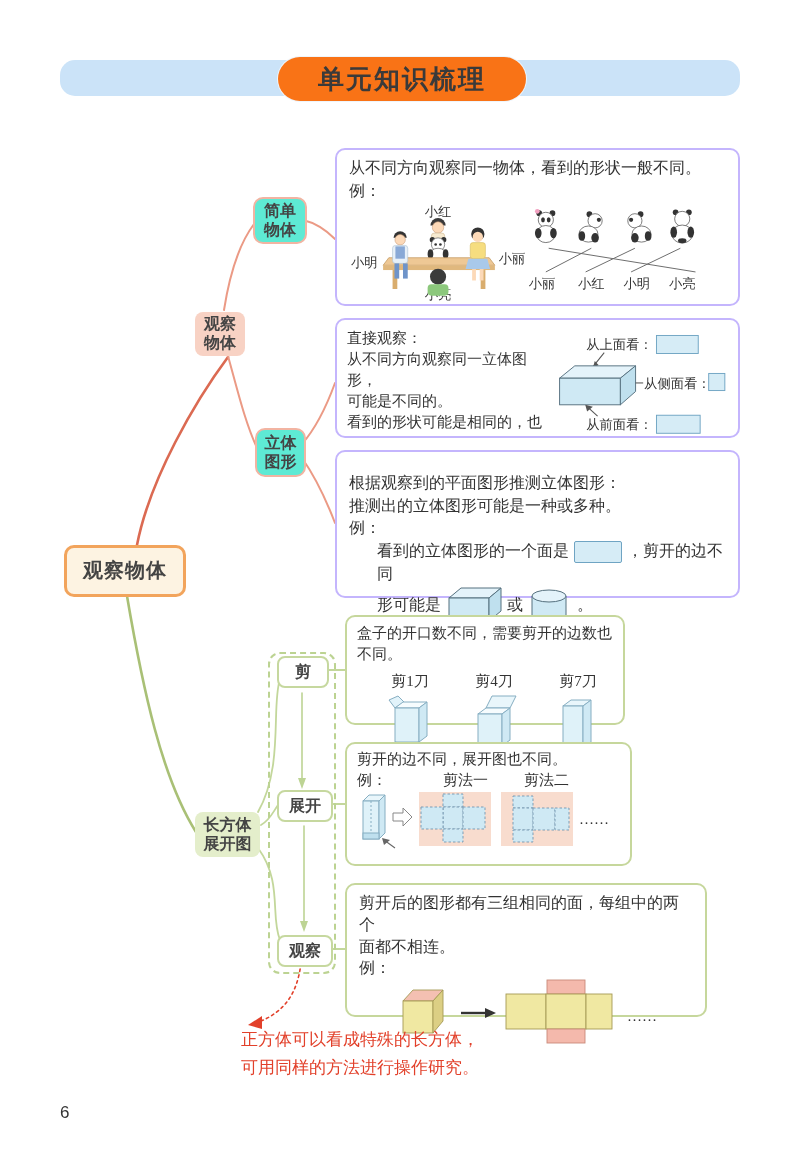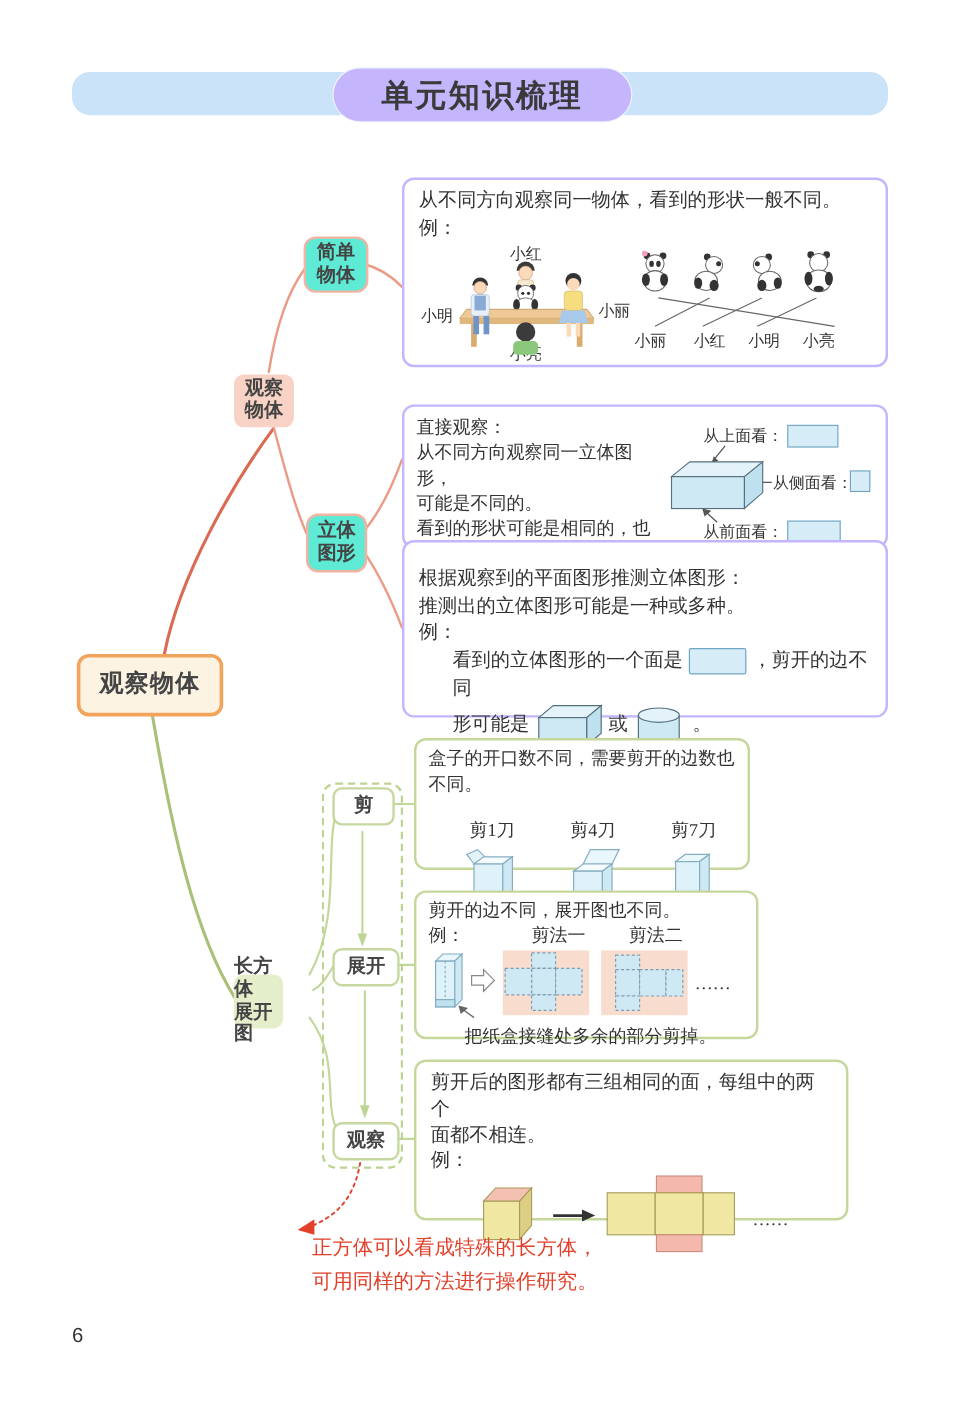--- a/index.html
+++ b/index.html
@@ -3,56 +3,56 @@
 <meta charset="utf-8">
 <style>
   html,body{margin:0;padding:0;background:#fff;}
   #page{position:relative;width:800px;height:1170px;background:#ffffff;overflow:hidden;
         font-family:"Liberation Sans",sans-serif;}
   #connectors{position:absolute;left:0;top:0;z-index:0;}
   .abs{position:absolute;}
   .kai{font-family:"Liberation Serif",serif;color:#333;}
   
   .band{left:60px;top:60px;width:680px;height:36px;background:#cbe3f8;border-radius:15px;z-index:1;}
-  .pill{left:278px;top:57px;width:248px;height:44px;background:#c4b5fd;border-radius:22px;z-index:2;
+  .pill{left:278px;top:57px;width:248px;height:44px;background:#f97316;border-radius:22px;z-index:2;
         display:flex;align-items:center;justify-content:center;box-shadow:0 0 0 1px #eef5fc;}
   .pill span{font-size:26px;font-weight:bold;color:#3a3a3a;letter-spacing:2px;}
   
   .node{z-index:2;display:flex;flex-direction:column;align-items:center;justify-content:center;
         font-weight:bold;color:#444;line-height:1.18;}
   .root{left:64px;top:545px;width:116px;height:46px;background:#fdf3e2;border:3px solid #f2a45c;
         border-radius:10px;font-size:20px;letter-spacing:1px;}
   .branch-top{left:195px;top:312px;width:50px;height:44px;background:#f8d2c4;border-radius:8px;font-size:16px;}
   .leaf-pink{background:#5eead4;border:2px solid #f2b4a2;border-radius:10px;font-size:16px;}
   .simple{left:253px;top:197px;width:50px;height:43px;}
   .solid{left:255px;top:428px;width:47px;height:45px;}
-  .branch-bottom{left:195px;top:812px;width:41px;height:45px;background:#e4eecb;border-radius:8px;font-size:16px;}
+  .branch-bottom{left:195px;top:812px;width:65px;height:45px;background:#e4eecb;border-radius:8px;font-size:16px;}
   .dashed-wrap{left:268px;top:652px;width:64px;height:318px;border:2px dashed #bcd392;border-radius:12px;z-index:1;}
   .leaf-green{background:#fff;border:2px solid #c6d89f;border-radius:8px;font-size:16px;z-index:2;}
   .cut-node{left:277px;top:656px;width:48px;height:28px;}
   .unfold-node{left:277px;top:790px;width:52px;height:28px;}
   .observe-node{left:277px;top:935px;width:52px;height:28px;}
   
   .cbox{z-index:1;background:#fff;border-radius:10px;box-sizing:border-box;}
   .red-b{border:2px solid #c4b5fd;}
   .green-b{border:2px solid #c6d79c;}
   .bx1{left:335px;top:148px;width:405px;height:158px;padding:7px 12px 4px;}
-  .bx2{left:335px;top:318px;width:405px;height:120px;padding:8px 10px;display:flex;gap:4px;margin-top:19px;}
+  .bx2{left:335px;top:318px;width:405px;height:120px;padding:8px 10px;display:flex;gap:4px;}
   .bx3{left:335px;top:450px;width:405px;height:148px;padding:20px 12px;}
   .bx4{left:345px;top:615px;width:280px;height:110px;padding:6px 10px;}
   .bx5{left:345px;top:742px;width:287px;height:124px;padding:5px 10px;}
   .bx6{left:345px;top:883px;width:362px;height:134px;padding:7px 12px;}
   .t16{font-size:16px;line-height:1.42;}
   .t15{font-size:15px;line-height:1.4;}
   .mini-rect{display:inline-block;width:46px;height:20px;background:#d6ecf6;border:1px solid #6fa4c3;
              border-radius:2px;vertical-align:middle;margin:0 5px;}
   .inline-shape{vertical-align:middle;margin:0 4px;}
-  .cut-row{display:flex;margin-left:28px;margin-top:18px;gap:34px;}
+  .cut-row{display:flex;margin-left:28px;margin-top:6px;gap:34px;}
   .cut-col{display:flex;flex-direction:column;align-items:center;}
-  .note{left:222px;top:1026px;width:276px;text-align:right;color:#e2402a;font-size:17px;line-height:1.65;
+  .note{left:222px;top:1026px;width:276px;text-align:center;color:#e2402a;font-size:17px;line-height:1.65;
         z-index:2;font-family:"Liberation Serif",serif;}
   .pageno{left:60px;top:1103px;font-size:17px;color:#333;z-index:2;}
   svg text{font-family:"Liberation Serif",serif;fill:#333;}
 </style>
 </head>
 <body>
 
 <div id="page">
 
   <svg id="connectors" width="800" height="1170">
@@ -317,21 +317,20 @@
         <g fill="#cfe9f4" stroke="#7d9db5" stroke-dasharray="2.5,2">
           <rect x="156" y="5" width="20" height="12"></rect>
           <rect x="156" y="17" width="20" height="22"></rect>
           <rect x="156" y="39" width="20" height="12"></rect>
           <rect x="176" y="17" width="22" height="22"></rect>
           <rect x="198" y="17" width="14" height="22"></rect>
         </g>
       </g>
       <text x="222" y="33" font-size="15">……</text>
     </svg>
-    <div class="kai t15" style="margin-left:30px;">把纸盒接缝处多余的部分剪掉。</div>
   </div>
 
   <div class="abs cbox green-b bx6">
     <div class="kai t16" style="line-height:1.38;">剪开后的图形都有三组相同的面，每组中的两个</div>
     <div class="kai t16" style="line-height:1.38;">面都不相连。</div>
     <div class="kai t16" style="line-height:1.3;">例：</div>
     <svg width="310" height="66" viewBox="0 0 310 66" style="margin-left:30px;">
       <polygon points="14,22 24,11 54,11 44,22" fill="#f4c0b2" stroke="#a59a55" stroke-width="0.9"></polygon>
       <rect x="14" y="22" width="30" height="32" fill="#f0e8a2" stroke="#a59a55" stroke-width="0.9"></rect>
       <polygon points="44,22 54,11 54,42 44,54" fill="#dccf84" stroke="#a59a55" stroke-width="0.9"></polygon>

